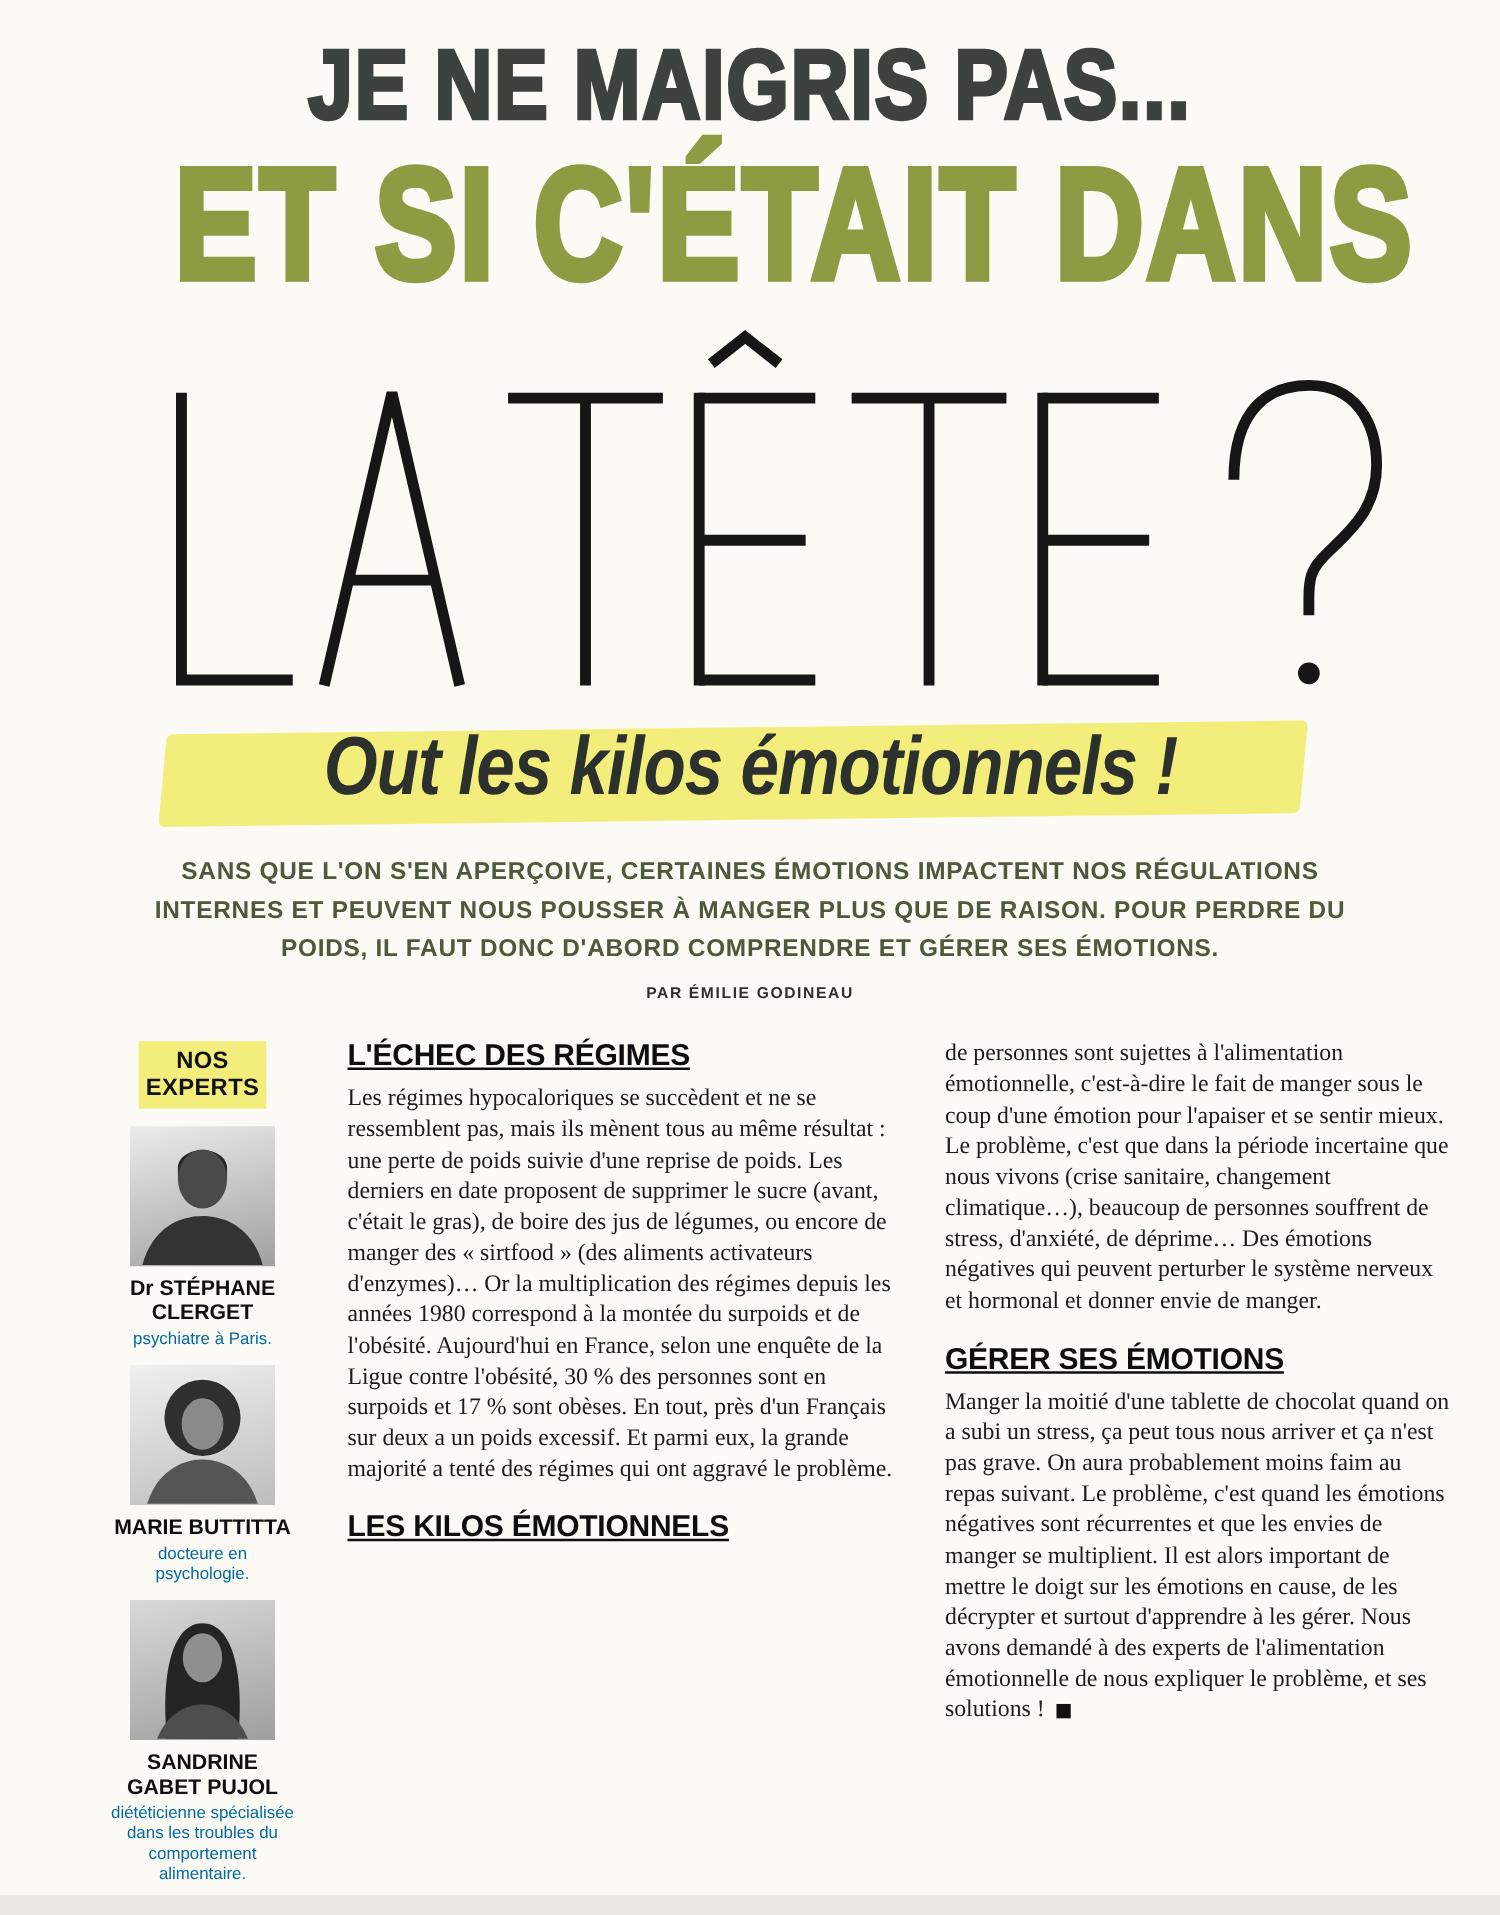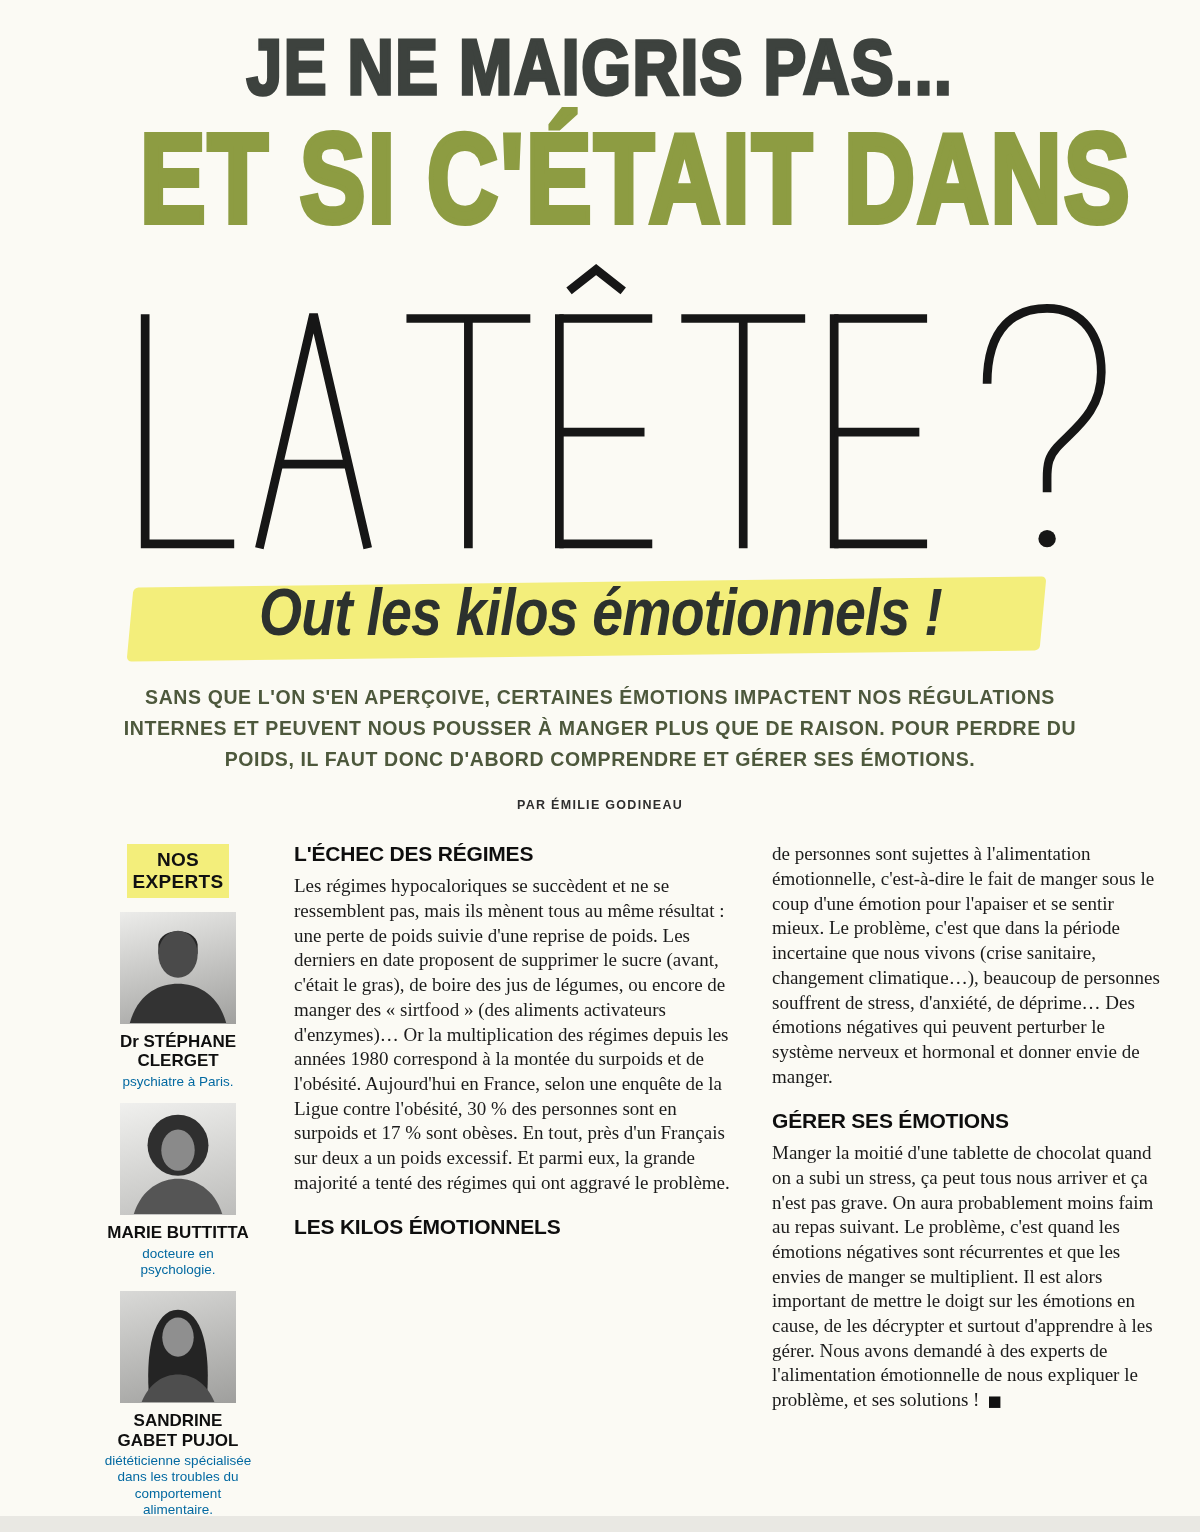--- a/index.html
+++ b/index.html
@@ -30,37 +30,37 @@
   .tete-svg .dot{fill:#161616;stroke:none;}
   .sr-only{position:absolute;width:1px;height:1px;overflow:hidden;clip:rect(0 0 0 0);white-space:nowrap;}
   .subhead-wrap{margin-top:8px;}
   .subhead-box{position:relative;display:inline-block;padding:8px 14px;}
   .subhead-hl{position:absolute;left:-50px;right:-22px;top:16px;bottom:2px;
     background:var(--yellow);transform:rotate(-0.7deg) skewX(-6deg);border-radius:5px;}
   .subhead-text{position:relative;display:inline-block;transform:scaleX(0.84);transform-origin:50% 50%;
     font-style:italic;font-weight:bold;font-size:66px;letter-spacing:-1px;color:#2c312e;white-space:nowrap;}
   .standfirst{max-width:1000px;margin:24px auto 4px;font-weight:bold;font-size:19.5px;
     line-height:1.58;letter-spacing:0.6px;color:var(--standfirst);}
-  .byline{margin:24px 0 0;font-size:12.5px;font-weight:bold;letter-spacing:1.3px;color:#2e2e2e;}
+  .byline{margin:13px 0 0;font-size:12.5px;font-weight:bold;letter-spacing:1.3px;color:#2e2e2e;}
   .columns{display:grid;grid-template-columns:148px 436px 1fr;column-gap:42px;
-    padding:30px 36px 0 64px;text-align:left;margin-left:40px;}
+    padding:30px 36px 0 88px;text-align:left;}
   
   .experts-col{text-align:center;}
   .experts-badge{background:var(--yellow);width:102px;margin:2px auto 14px;
     font-size:19px;font-weight:bold;line-height:1.12;padding:5px 4px 6px;color:#111;letter-spacing:0.3px;}
   .expert{margin:0 0 13px;}
   .photo{width:116px;height:112px;margin:0 auto;overflow:hidden;}
   .photo svg{width:100%;height:100%;display:block;}
   .photo-1{background:linear-gradient(165deg,#ececea,#a0a09e);}
   .photo-2{background:linear-gradient(165deg,#f0f0ee,#bdbdbb);}
   .photo-3{background:linear-gradient(165deg,#d9d9d7,#9f9f9d);}
   .expert-name{margin-top:8px;font-size:17px;font-weight:bold;line-height:1.15;color:#0f0f0f;}
   .expert-role{margin-top:3px;font-size:13.5px;line-height:1.2;color:#0369a1;}
   
-  .col-heading{font-size:21px;font-weight:bold;color:#0e0e0e;margin:0 0 8px;letter-spacing:-0.2px;}
+  .col-heading{font-size:24px;font-weight:bold;color:#0e0e0e;margin:0 0 8px;letter-spacing:-0.2px;text-decoration:underline;}
   .col-body{font-family:"Liberation Serif",serif;font-size:19px;line-height:1.3;
     color:var(--ink);margin:0 0 20px;}
   .endmark{font-family:"DejaVu Sans",sans-serif;font-size:15px;margin-left:8px;color:#111;}
 </style>
 </head>
 <body>
 
 <div class="page">
 
   <header class="masthead">

